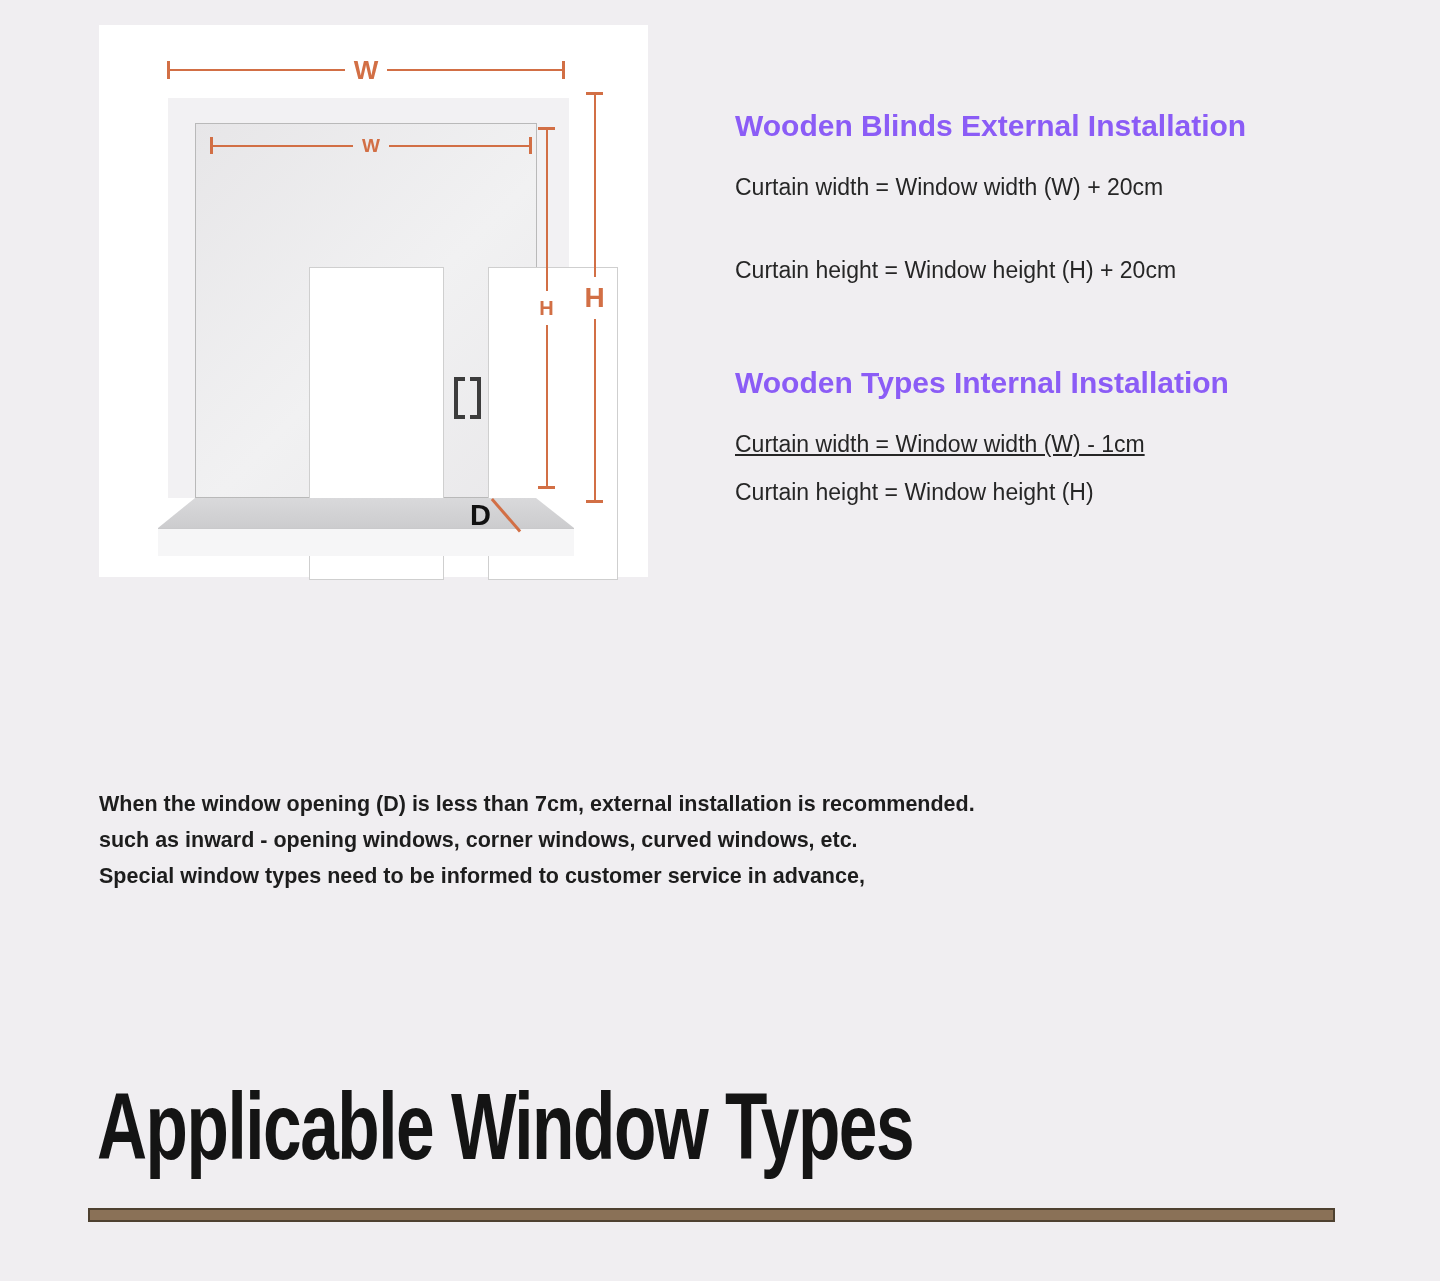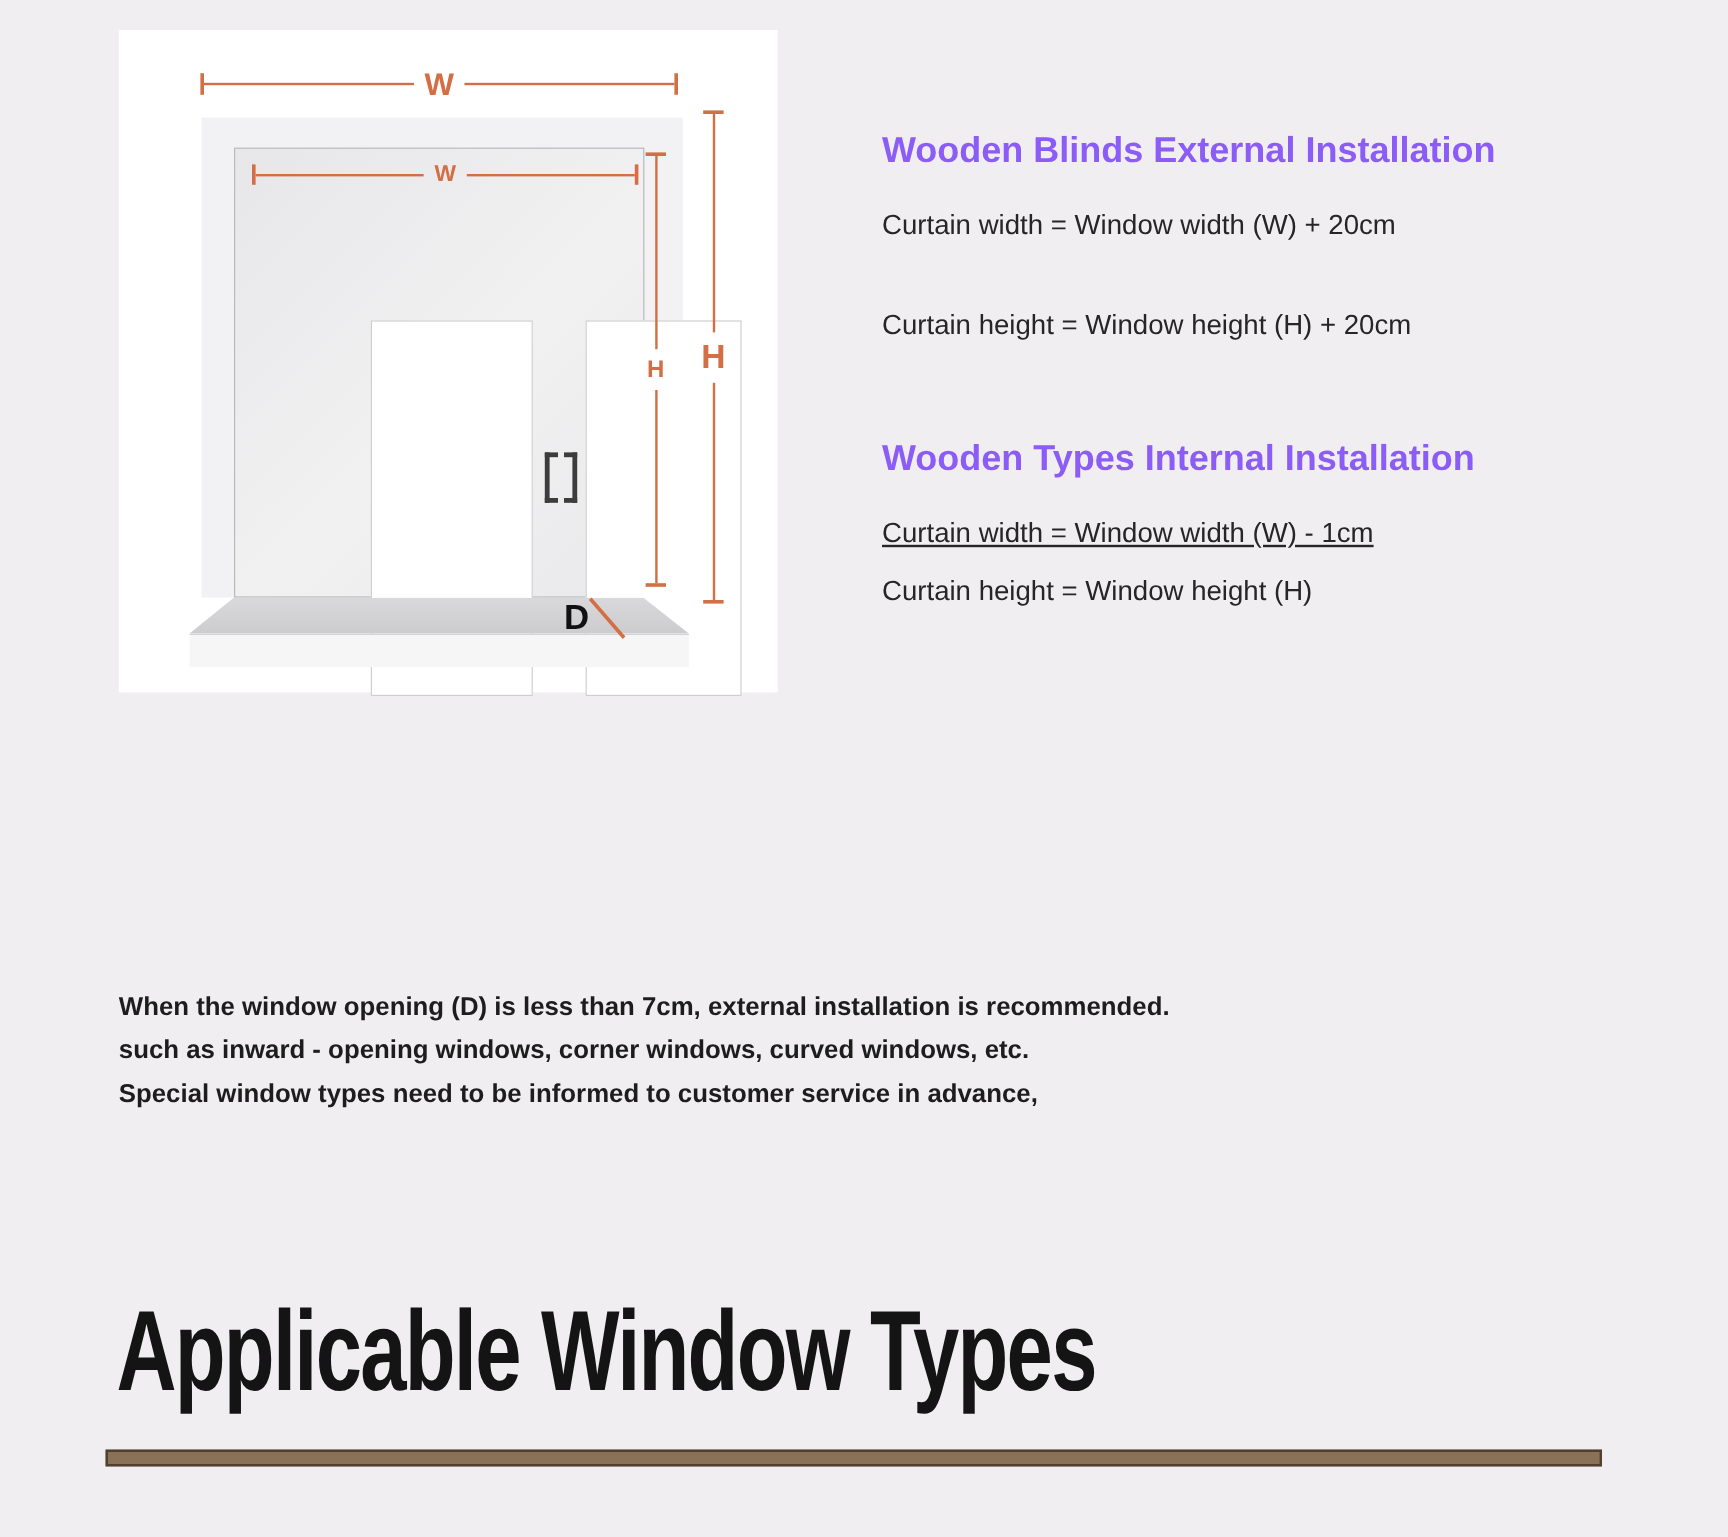--- a/index.html
+++ b/index.html
@@ -65,21 +65,21 @@
   .t-ext  { top:109px; }
   .l-ext1 { top:174px; }
   .l-ext2 { top:237px;margin-top:20px; }
   .t-int  { top:366px; }
   .l-int1 { top:431px;text-decoration:underline; }
   .l-int2 { top:479px; }
 
   
   .notes { position:absolute; left:99px; width:960px; font-size:21.5px; font-weight:700; color:#1d1d1d; line-height:36px; }
   .notes-measure { top:680px; }
-  .notes-warning { top:786px;margin-top:35px; }
+  .notes-warning { top:786px; }
 
   
   .big-heading {
     position:absolute; left:97px; top:1072px;
     font-size:95px; font-weight:700; letter-spacing:-2px; color:#141414;
     white-space:nowrap; transform:scaleX(0.73); transform-origin:left top; line-height:1.15;
   }
   .divider {
     position:absolute; left:88px; top:1208px; width:1247px; height:14px;
     background:var(--bar,#8a7157); border:2px solid var(--bar-border,#4e4130);

